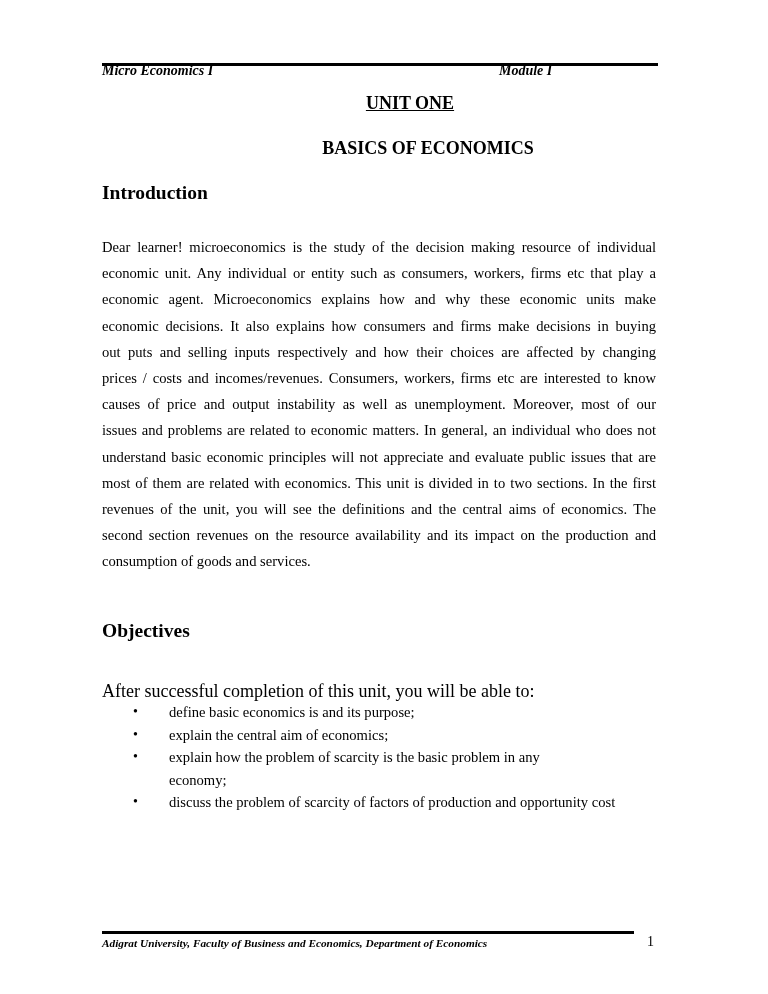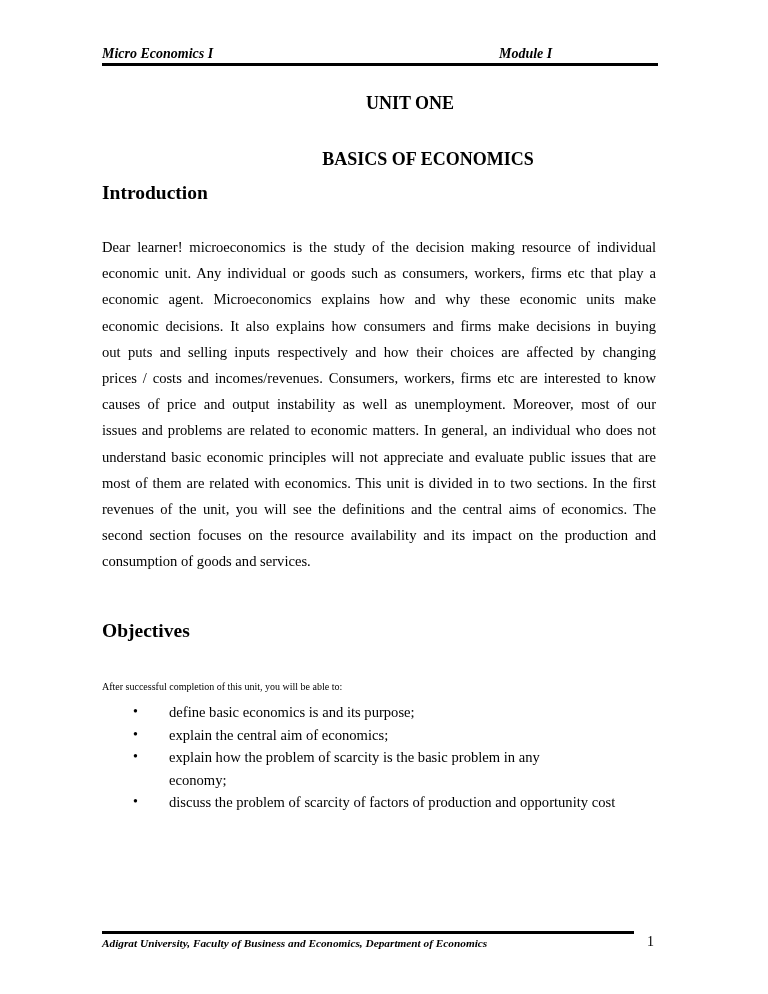--- a/index.html
+++ b/index.html
@@ -1,39 +1,39 @@
 <!DOCTYPE html>
 <html><head>
 <meta charset="utf-8">
 <style>
   html, body { margin: 0; padding: 0; background: #ffffff; }
   body { width: 768px; height: 994px; position: relative; overflow: hidden;
          font-family: "Liberation Serif", "DejaVu Serif", serif; color: #000; }
-  .header { position: absolute; left: 102px; top: 44px; width: 556px; height: 20px; }
+  .header { position: absolute; left: 102px; top: 61px; width: 556px; height: 20px; }
   .header .left { position: absolute; left: 0; top: 2px; font-weight: bold; font-style: italic; font-size: 14px; }
   .header .right { position: absolute; left: 397px; top: 2px; font-weight: bold; font-style: italic; font-size: 14px; }
   .header-rule { position: absolute; left: 102px; top: 63px; width: 556px; height: 3px; background: #000; }
 
   .unit-title { position: absolute; left: 0; width: 768px; top: 93px; text-align: center; padding-left: 0px;
                 font-weight: bold; font-size: 18px; }
-  .unit-title span { display: inline-block; margin-left: 52px; }
-  .unit-sub { position: absolute; left: 0; width: 768px; top: 149px; text-align: center;
+  .unit-title span { display: inline-block; margin-left: 52px; text-decoration: underline; }
+  .unit-sub { position: absolute; left: 0; width: 768px; top: 138px; text-align: center;
               font-weight: bold; font-size: 18px; }
   .unit-sub span { display: inline-block; margin-left: 88px; }
 
   .h2 { position: absolute; left: 102px; font-weight: bold; font-size: 19.5px; }
   .h2.intro { top: 182px; }
   .h2.obj { top: 620px; }
 
   .para { position: absolute; left: 102px; top: 234px; width: 554px; font-size: 14.6px; line-height: 26.2px;
           text-align: justify; }
   .para .line { display: block; text-align: justify; text-align-last: justify; height: 26.2px; white-space: nowrap; }
   .para .line.last { text-align-last: left; }
 
-  .lead { position: absolute; left: 102px; top: 681px; font-size: 10px; }
+  .lead { position: absolute; left: 102px; top: 681px; font-size: 18px; }
   .obj-list { position: absolute; left: 102px; top: 701px; margin: 0; padding: 0; list-style: none; width: 560px; }
   .obj-list li { position: relative; padding-left: 67px; font-size: 14.6px; line-height: 22.6px; }
   .obj-list li .bullet { position: absolute; left: 31px; top: 0; font-size: 14px; }
 
   .footer-rule { position: absolute; left: 102px; top: 931px; width: 532px; height: 3px; background: #000; }
   .footer-text { position: absolute; left: 102px; top: 937px; font-weight: bold; font-style: italic; font-size: 11.3px; text-align: center; }
   .page-num { position: absolute; left: 647px; top: 934px; font-size: 14px; }
 </style>
 </head>
 <body>
@@ -44,31 +44,31 @@
 </div>
 <div class="header-rule"></div>
 
 <div class="unit-title"><span>UNIT ONE</span></div>
 <div class="unit-sub"><span>BASICS OF ECONOMICS</span></div>
 
 <div class="h2 intro">Introduction</div>
 
 <div class="para">
   <span class="line">Dear learner! microeconomics is the study of the decision making resource of individual</span>
-  <span class="line">economic unit. Any individual or goods such as consumers, workers, firms etc that play a</span>
+  <span class="line">economic unit. Any individual or entity such as consumers, workers, firms etc that play a</span>
   <span class="line">economic agent. Microeconomics explains how and why these economic units make</span>
   <span class="line">economic decisions. It also explains how consumers and firms make decisions in buying</span>
   <span class="line">out puts and selling inputs respectively and how their choices are affected by changing</span>
   <span class="line">prices / costs and incomes/revenues. Consumers, workers, firms etc are interested to know</span>
   <span class="line">causes of price and output instability as well as unemployment. Moreover, most of our</span>
   <span class="line">issues and problems are related to economic matters. In general, an individual who does not</span>
   <span class="line">understand basic economic principles will not appreciate and evaluate public issues that are</span>
   <span class="line">most of them are related with economics. This unit is divided in to two sections. In the first</span>
   <span class="line">revenues of the unit, you will see the definitions and the central aims of economics. The</span>
-  <span class="line">second section focuses on the resource availability and its impact on the production and</span>
+  <span class="line">second section revenues on the resource availability and its impact on the production and</span>
   <span class="line last">consumption of goods and services.</span>
 </div>
 
 <div class="h2 obj">Objectives</div>
 
 <div class="lead">After successful completion of this unit, you will be able to:</div>
 
 <ul class="obj-list">
   <li>
     <span class="bullet">•</span>

